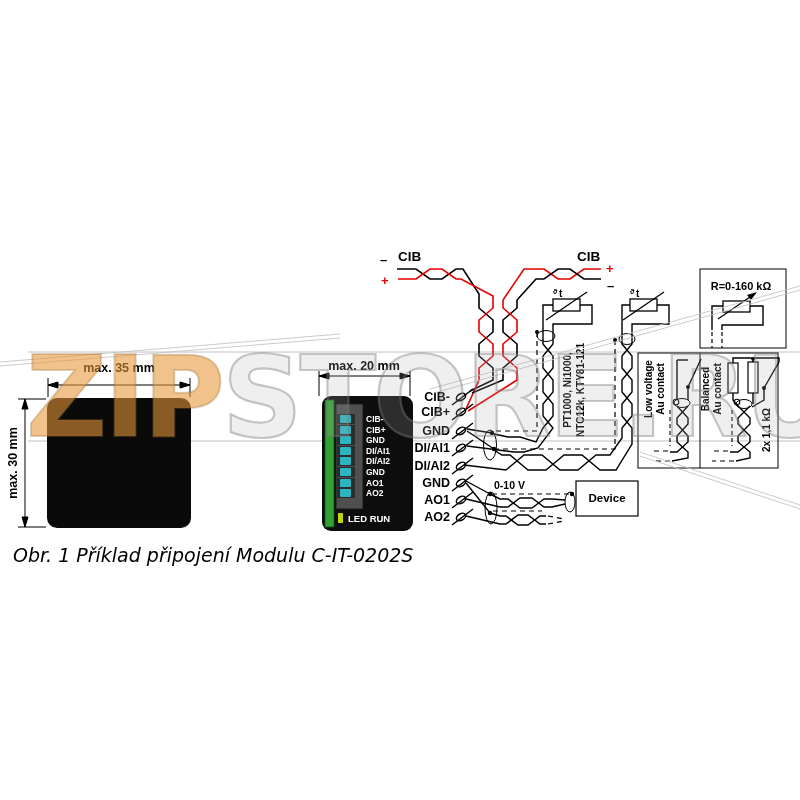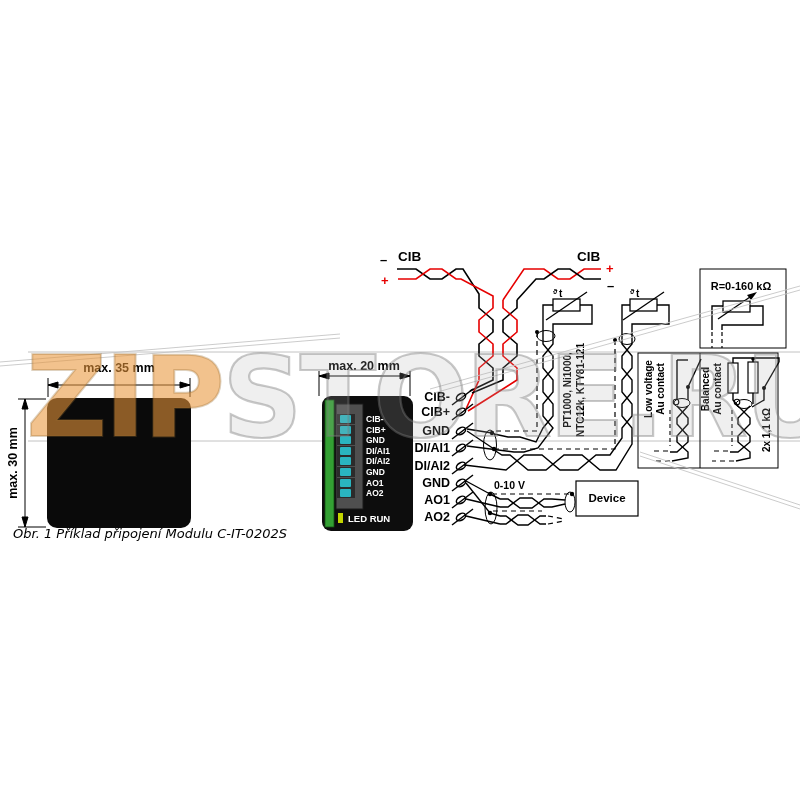--- a/index.html
+++ b/index.html
@@ -1,19 +1,19 @@
 <!DOCTYPE html>
 <html><head>
 <meta charset="utf-8">
 <style>
   html,body{margin:0;padding:0;background:#ffffff;}
   .page{position:relative;width:800px;height:800px;background:#ffffff;overflow:hidden;
         font-family:"Liberation Sans",sans-serif;}
   svg text{font-family:"Liberation Sans","DejaVu Sans",sans-serif;}
-  .caption{position:absolute;left:13px;top:526px;font-size:13px;font-style:italic;
+  .caption{position:absolute;left:13px;top:544px;font-size:19px;font-style:italic;
            color:#000;font-family:"DejaVu Sans","Liberation Sans",sans-serif;}
   .watermark{position:absolute;left:26px;top:350px;height:94px;line-height:94px;
              font-size:112px;font-weight:bold;letter-spacing:-3px;white-space:nowrap;
              pointer-events:none;z-index:5;font-family:"DejaVu Sans","Liberation Sans",sans-serif;}
   .wm-zip{color:rgba(232,150,58,0.58);-webkit-text-stroke:2px rgba(150,105,45,0.30);}
   .wm-store{color:rgba(175,175,175,0.20);-webkit-text-stroke:2.2px rgba(125,125,125,0.42);}
 </style>
 </head>
 <body>
 

